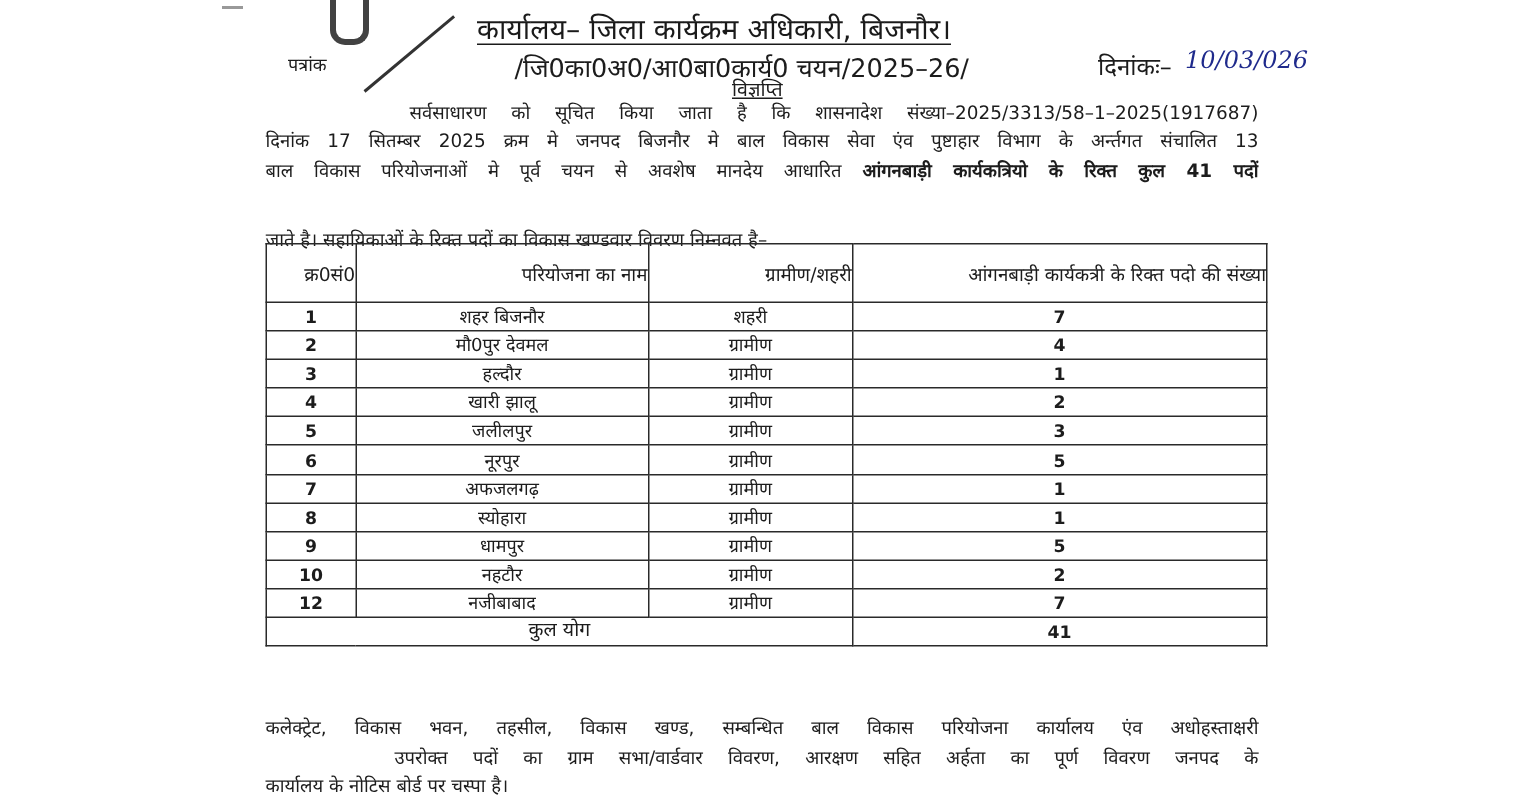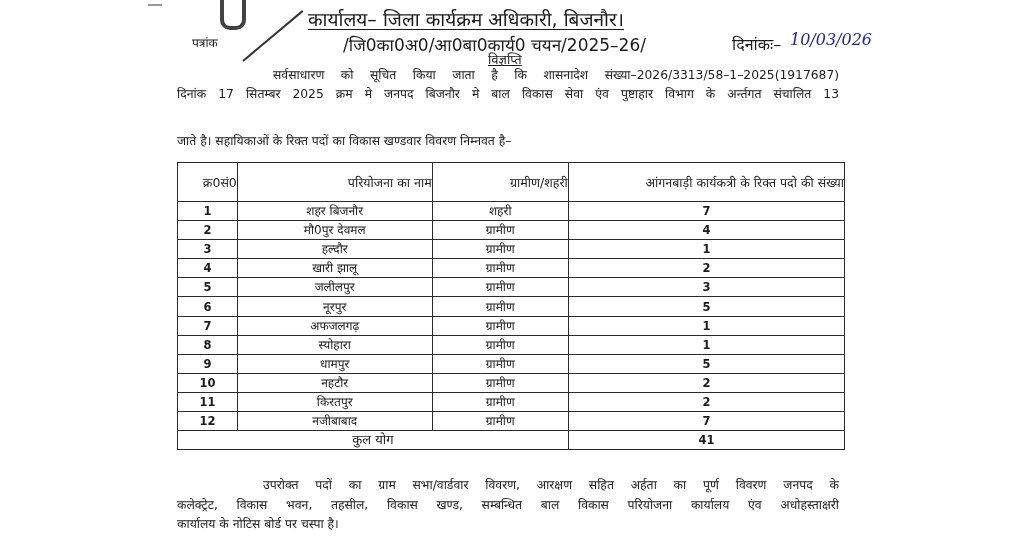--- a/index.html
+++ b/index.html
@@ -15,21 +15,21 @@
       border: 4px solid #222; border-top: none; border-radius: 0 0 10px 10px;
       opacity: .85;
     }
     .top-dash { position:absolute; left:148px; top:4px; width:14px; height:2px; background:#999; }
     .slash-line {
       position: absolute; left: 243px; top: 22px; width: 78px; height: 2px;
       background: #333; transform: rotate(-40deg); transform-origin: left center;
       top: 60px;
     }
     .office-title {
-      left: 308px; top: 6px; font-size: 19px; font-weight: normal;
+      left: 318px; top: 6px; font-size: 19px; font-weight: normal;
       text-decoration: underline; text-underline-offset: 3px; color:#1a1a1a;
     }
     .ref-label { left: 192px; top: 34px; font-size: 12px; }
     .ref-number { left: 343px; top: 33px; font-size: 17px; }
     .date-label { left: 732px; top: 33px; font-size: 16px; }
     .date-value {
       left: 790px; top: 30px; font-size: 16px; color: #1f2a8c; font-style: italic;
       font-family: "DejaVu Serif", serif;
     }
     .notice-title {
@@ -77,22 +77,23 @@
   <div class="slash-line"></div>
 
   <div class="abs office-title">कार्यालय– जिला कार्यक्रम अधिकारी, बिजनौर।</div>
   <div class="abs ref-label">पत्रांक</div>
   <div class="abs ref-number">/जि0का0अ0/आ0बा0कार्य0 चयन/2025–26/</div>
   <div class="abs date-label">दिनांकः–</div>
   <div class="abs date-value">10/03/026</div>
   <div class="abs notice-title">विज्ञप्ति</div>
 
   <div class="para">
-    <span class="line first">सर्वसाधारण को सूचित किया जाता है कि शासनादेश संख्या–2026/3313/58–1–2025(1917687)</span>
+    <span class="line first">सर्वसाधारण को सूचित किया जाता है कि शासनादेश संख्या–2025/3313/58–1–2025(1917687)</span>
     <span class="line">दिनांक 17 सितम्बर 2025 क्रम मे जनपद बिजनौर मे बाल विकास सेवा एंव पुष्टाहार विभाग के अर्न्तगत संचालित 13</span>
+    <span class="line"><span>बाल विकास परियोजनाओं मे पूर्व चयन से अवशेष मानदेय आधारित</span> <b>आंगनबाड़ी कार्यकत्रियो के रिक्त कुल 41 पदों</b></span>
     <span class="line last">जाते है। सहायिकाओं के रिक्त पदों का विकास खण्डवार विवरण निम्नवत है–</span>
   </div>
 
   <table class="vac">
     <thead>
       <tr>
         <th class="c1">क्र0सं0</th>
         <th class="c2">परियोजना का नाम</th>
         <th class="c3">ग्रामीण/शहरी</th>
         <th class="c4">आंगनबाड़ी कार्यकत्री के रिक्त पदो की संख्या</th>
@@ -153,36 +154,30 @@
           <td>ग्रामीण</td>
           <td class="count">5</td>
         </tr>
       <tr>
           <td class="num">10</td>
           <td>नहटौर</td>
           <td>ग्रामीण</td>
           <td class="count">2</td>
         </tr>
       <tr>
-          <td class="num">11</td>
-          <td>किरतपुर</td>
-          <td>ग्रामीण</td>
-          <td class="count">2</td>
-        </tr>
-      <tr>
           <td class="num">12</td>
           <td>नजीबाबाद</td>
           <td>ग्रामीण</td>
           <td class="count">7</td>
         </tr>
       <tr>
         <td colspan="3" class="total-label">कुल योग</td>
         <td class="count">41</td>
       </tr>
     </tbody>
   </table>
 
   <div class="footer">
+    <span class="line">कलेक्ट्रेट, विकास भवन, तहसील, विकास खण्ड, सम्बन्धित बाल विकास परियोजना कार्यालय एंव अधोहस्ताक्षरी</span>
     <span class="line first">उपरोक्त पदों का ग्राम सभा/वार्डवार विवरण, आरक्षण सहित अर्हता का पूर्ण विवरण जनपद के</span>
-    <span class="line">कलेक्ट्रेट, विकास भवन, तहसील, विकास खण्ड, सम्बन्धित बाल विकास परियोजना कार्यालय एंव अधोहस्ताक्षरी</span>
     <span class="line last">कार्यालय के नोटिस बोर्ड पर चस्पा है।</span>
   </div>
 </div>
 
 </body></html>

